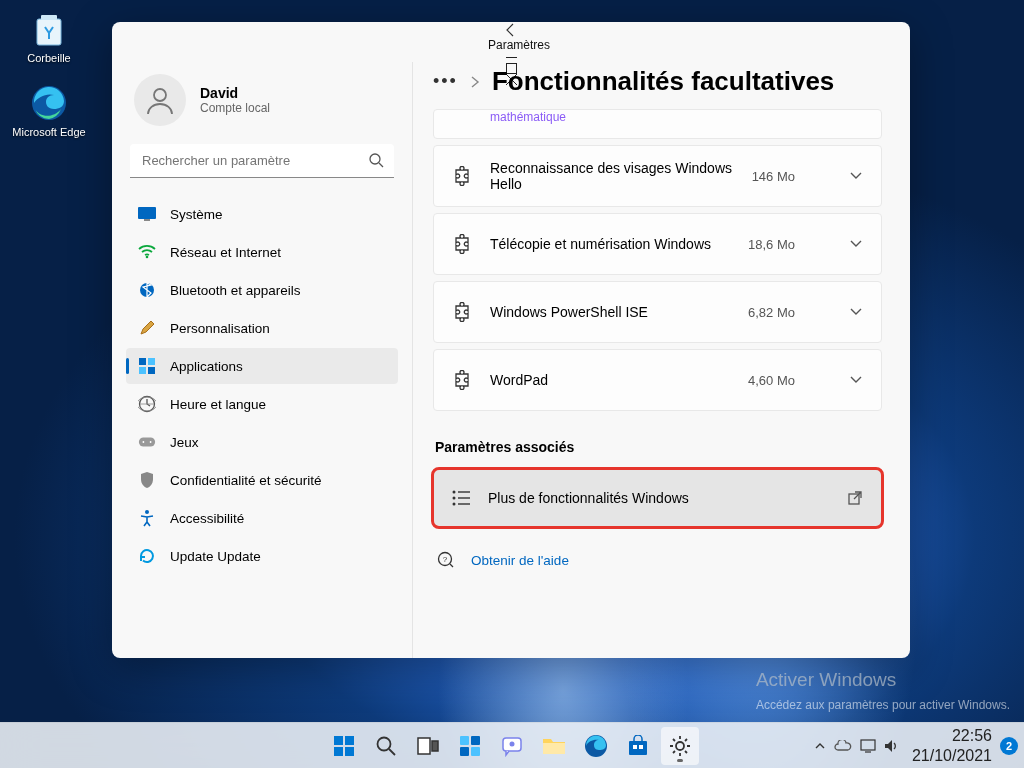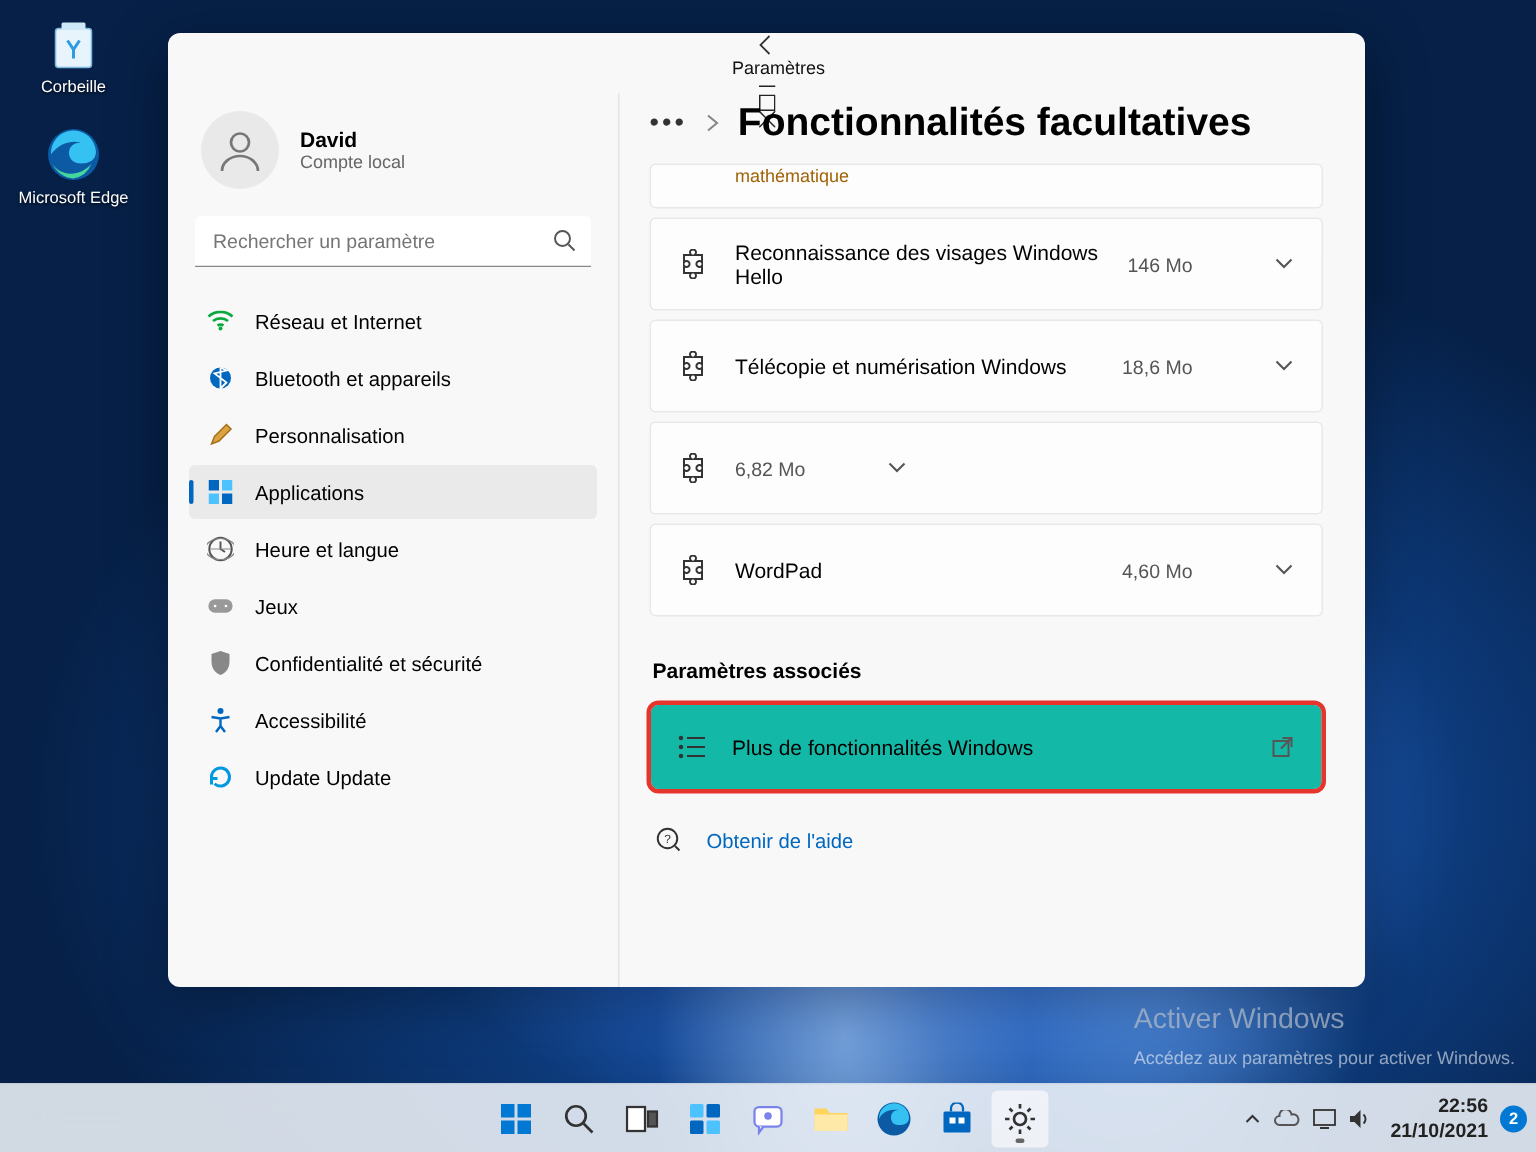--- a/index.html
+++ b/index.html
@@ -64,40 +64,40 @@
 .feature-list { display: flex; flex-direction: column; gap: 6px; }
 .feature-card { background: #fdfdfd; border: 1px solid #e8e8e8; border-radius: 4px; height: 62px; display: flex; align-items: center; padding: 0 18px; gap: 18px; cursor: pointer; }
 .feature-card.cut { height: 30px; align-items: flex-start; padding-top: 0; overflow: hidden; }
 .feature-card .ficon { width: 20px; display: flex; justify-content: center; }
 .feature-card .flabel { flex: 1; font-size: 14px; }
 .feature-card .fsize { font-size: 13px; color: #555; margin-right: 36px; }
 .feature-card .fchev { color: #555; }
 
 .section-title { font-size: 14px; font-weight: 600; margin: 28px 0 14px 2px; }
 
-.related-card { background: #14b8a6; border: 1px solid #e8e8e8; border-radius: 4px; height: 58px; display: flex; align-items: center; padding: 0 18px; gap: 18px; cursor: pointer; outline: 3px solid #e6352c; outline-offset: -1px; border-radius: 6px; }
+.related-card { background: #e5e5e5; border: 1px solid #e8e8e8; border-radius: 4px; height: 58px; display: flex; align-items: center; padding: 0 18px; gap: 18px; cursor: pointer; outline: 3px solid #e6352c; outline-offset: -1px; border-radius: 6px; }
 .related-card .flabel { flex: 1; font-size: 14px; }
 
 .help-link { display: flex; align-items: center; gap: 16px; margin: 24px 0 0 4px; font-size: 13.5px; color: #0067c0; cursor: pointer; }
 .help-link .hicon { color: #333; }
 
 
 .watermark { position: absolute; right: 14px; bottom: 54px; text-align: left; color: rgba(255,255,255,.55); font-size: 12px; line-height: 1.5; }
 .watermark .wt { font-size: 19px; color: rgba(180,190,200,.7); margin-bottom: 2px; }
 
 
 .taskbar { position: absolute; bottom: 0; left: 0; right: 0; height: 46px; background: rgba(238,242,248,.88); backdrop-filter: blur(20px); display: flex; align-items: center; border-top: 1px solid rgba(0,0,0,.05); }
 .taskbar-center { position: absolute; left: 50%; transform: translateX(-50%); display: flex; gap: 4px; }
 .taskbar-right { position: absolute; right: 6px; display: flex; align-items: center; gap: 10px; }
 .tb-item { width: 38px; height: 38px; display: flex; align-items: center; justify-content: center; border-radius: 4px; cursor: pointer; }
 .tb-item.active { background: rgba(255,255,255,.6); }
 .tb-item.active::after { content:""; position:absolute; bottom:3px; width:6px; height:3px; background:#666; border-radius:2px; }
 .tb-item { position: relative; }
 .tray { display: flex; align-items: center; gap: 8px; font-size: 11px; color: #222; }
-.tray-time { text-align: right; line-height: 1.25; font-size: 13px; margin-left: 4px; font-weight: bold; }
+.tray-time { text-align: right; line-height: 1.25; font-size: 16px; margin-left: 4px; }
 .badge { width: 18px; height: 18px; border-radius: 50%; background: #0078d4; color: #fff; display: flex; align-items: center; justify-content: center; font-size: 11px; font-weight: 600; }
 
 svg { display: block; }
 </style>
 </head>
 <body>
 
 <div class="wallpaper"></div>
 
 <div class="desktop-icons">
@@ -169,20 +169,29 @@
             <svg width="16" height="16" viewBox="0 0 16 16">
               <circle cx="7" cy="7" r="5" stroke="#555" stroke-width="1.3" fill="none"></circle>
               <line x1="11" y1="11" x2="15" y2="15" stroke="#555" stroke-width="1.3"></line>
             </svg>
           </div>
       </div>
 
       <div class="nav">
         <div class="nav-item">
             <div class="nicon">
+              <svg width="18" height="14">
+                <rect x="0" y="0" width="18" height="12" rx="1" fill="#0067c0"></rect>
+                <rect x="6" y="12" width="6" height="2" fill="#888"></rect>
+              </svg>
+            </div>
+            <span>Système</span>
+          </div>
+        <div class="nav-item">
+            <div class="nicon">
               <svg width="18" height="14" viewBox="0 0 18 14">
                 <path d="M1 4 a12 12 0 0 1 16 0 M4 7 a8 8 0 0 1 10 0 M7 10 a4 4 0 0 1 4 0" stroke="#0ba83d" stroke-width="1.8" fill="none"></path>
                 <circle cx="9" cy="12" r="1.3" fill="#0ba83d"></circle>
               </svg>
             </div>
             <span>Réseau et Internet</span>
           </div>
         <div class="nav-item">
             <div class="nicon">
               <svg width="14" height="18" viewBox="0 0 14 18">
@@ -267,21 +276,21 @@
             <svg width="10" height="14" viewBox="0 0 10 14">
               <path d="M2 2 l6 5 l-6 5" stroke="#888" stroke-width="1.4" fill="none"></path>
             </svg>
           </span>
         <h1>Fonctionnalités facultatives</h1>
       </div>
 
       <div class="feature-list">
         <div class="feature-card cut">
           <div class="ficon"></div>
-          <div class="flabel" style="font-size:12px;color:#a16207;">mathématique</div>
+          <div class="flabel" style="font-size:12px;color:#8b5cf6;">mathématique</div>
         </div>
         <div class="feature-card">
           <div class="ficon">
               <svg width="20" height="20" viewBox="0 0 20 20">
                 <path d="M4 4 h5 a2 2 0 1 1 2 0 h5 v5 a2 2 0 1 0 0 2 v5 h-5 a2 2 0 1 1 -2 0 h-5 v-5 a2 2 0 1 0 0 -2 z" fill="none" stroke="#333" stroke-width="1.3"></path>
               </svg>
             </div>
           <div class="flabel">Reconnaissance des visages Windows Hello</div>
           <div class="fsize">146 Mo</div>
           <div class="fchev">
@@ -303,20 +312,21 @@
                 <path d="M2 2 l5 5 l5 -5" stroke="#555" stroke-width="1.4" fill="none"></path>
               </svg>
             </div>
         </div>
         <div class="feature-card">
           <div class="ficon">
               <svg width="20" height="20" viewBox="0 0 20 20">
                 <path d="M4 4 h5 a2 2 0 1 1 2 0 h5 v5 a2 2 0 1 0 0 2 v5 h-5 a2 2 0 1 1 -2 0 h-5 v-5 a2 2 0 1 0 0 -2 z" fill="none" stroke="#333" stroke-width="1.3"></path>
               </svg>
             </div>
+          <div class="flabel">Windows PowerShell ISE</div>
           <div class="fsize">6,82 Mo</div>
           <div class="fchev">
               <svg width="14" height="10">
                 <path d="M2 2 l5 5 l5 -5" stroke="#555" stroke-width="1.4" fill="none"></path>
               </svg>
             </div>
         </div>
         <div class="feature-card">
           <div class="ficon">
               <svg width="20" height="20" viewBox="0 0 20 20">

